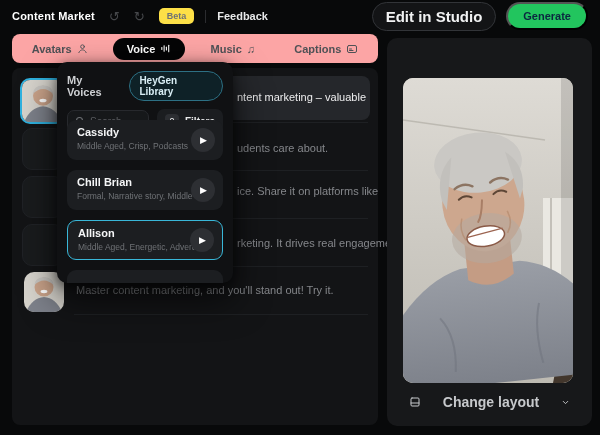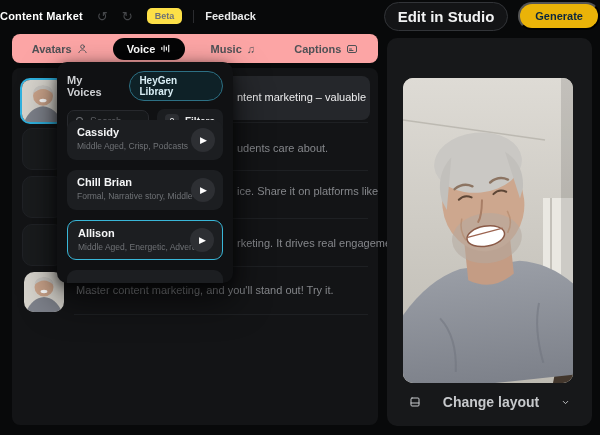--- a/index.html
+++ b/index.html
@@ -3,29 +3,29 @@
 <meta charset="utf-8">
 <style>
   html,body { margin:0; padding:0; background:#000; }
   .stage {
     position:relative; width:600px; height:435px; overflow:hidden;
     background:#08090a;
     font-family:"Liberation Sans","DejaVu Sans",sans-serif;
     -webkit-font-smoothing:antialiased;
   }
   
-  .topbar { position:absolute; left:0; top:0; right:0; height:32px; display:flex; align-items:center; padding:0 0; box-sizing:border-box; }
+  .topbar { position:absolute; left:0; top:0; right:0; height:32px; display:flex; align-items:center; padding:0 12px; box-sizing:border-box; }
   .tb-title { font-size:11px; font-weight:bold; color:#ffffff; letter-spacing:.2px; }
   .tb-icon { color:#45474a; font-size:13px; line-height:1; margin-left:14px; cursor:default; }
   .beta { background:#fde047; color:#6e7175; font-size:9px; font-weight:600; padding:3px 8px; border-radius:5px; margin-left:14px; }
   .tb-div { width:1px; height:13px; background:#2b2c2f; margin:0 11px; }
   .feedback { color:#e8e9ea; font-size:11px; font-weight:600; }
   .tb-spacer { flex:1; }
   .btn-edit { border:1px solid #323438; background:#131416; color:#f1f2f3; font-size:15px; font-weight:600; padding:5px 13px; border-radius:999px; margin-right:10px; }
-  .btn-generate { background:#eab308; color:#0b2740; font-size:11px; font-weight:bold; padding:6px 15px; border-radius:999px; }
+  .btn-generate { background:#22c55e; color:#0b2740; font-size:11px; font-weight:bold; padding:6px 15px; border-radius:999px; }
 
   
   .tabbar { position:absolute; left:12px; top:34px; width:366px; height:29px; background:#fca5a5; border-radius:8px; display:flex; align-items:center; justify-content:space-around; }
   .tab { display:flex; align-items:center; gap:5px; color:#4e5155; font-size:11px; font-weight:600; padding:5px 14px; border-radius:999px; }
   .tab svg { display:block; }
   .tab.sel { background:#050506; color:#fff; }
 
   
   .panel-left { position:absolute; left:12px; top:68px; width:366px; height:357px; background:#131416; border-radius:8px; }
   .divider { position:absolute; left:62px; right:10px; height:1px; background:#1e2023; }

